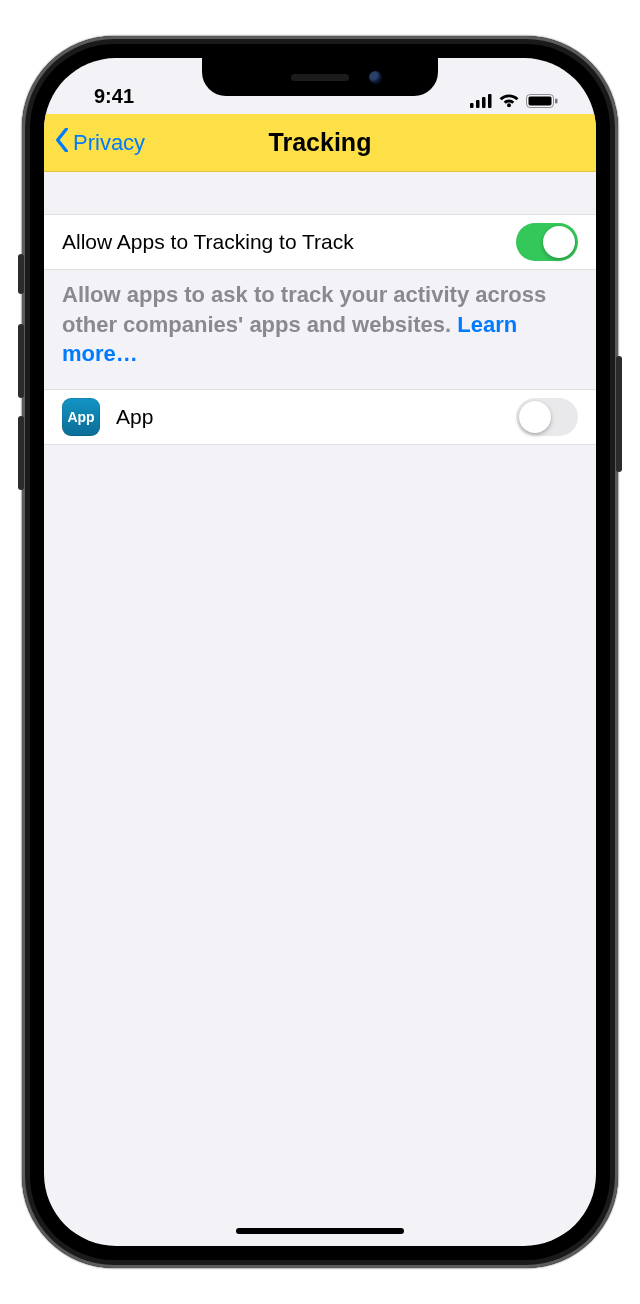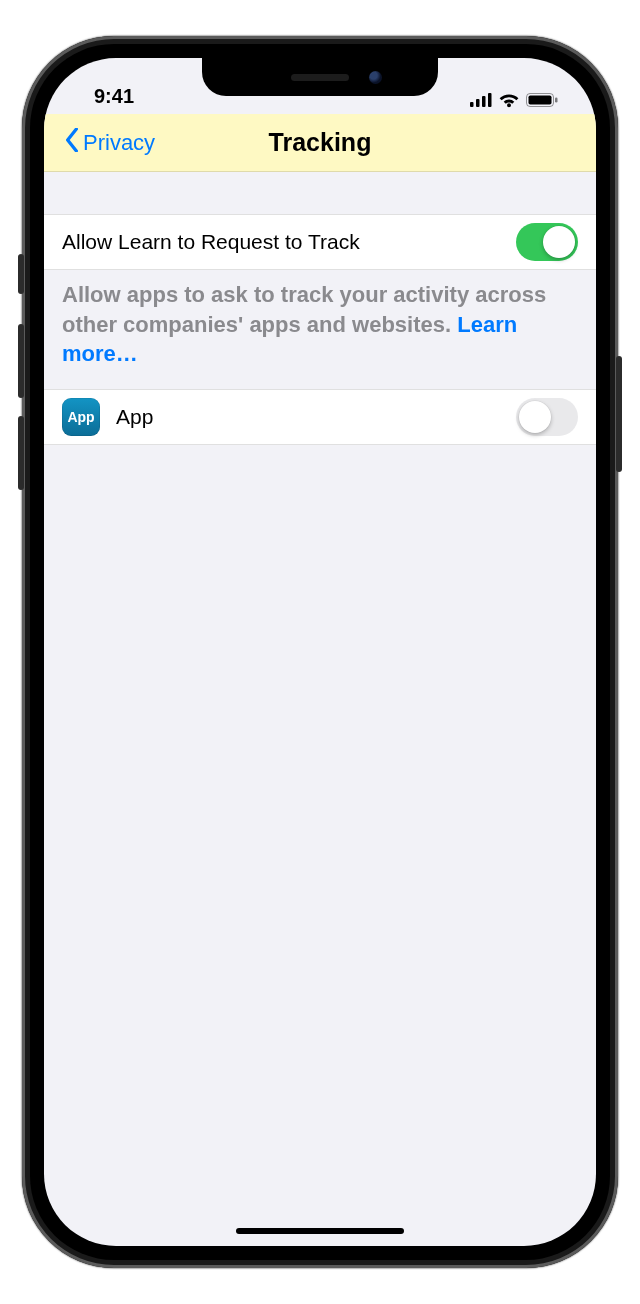--- a/index.html
+++ b/index.html
@@ -60,31 +60,31 @@
       position:absolute; bottom:12px; left:50%; transform:translateX(-50%);
       width:168px; height:6px; background:#000; border-radius:4px;
     }
     
     .status-bar {
       height:56px;
       display:flex; align-items:flex-end;
       padding:0 28px 6px;
       font-size:20px; font-weight:600;
     }
-    .status-left, .status-right { flex:1; display:flex; align-items:center; }
+    .status-left, .status-right { flex:1; display:flex; align-items:flex-end; }
     .status-left  { padding-left:22px; }
     .status-right { justify-content:flex-end; gap:6px; padding-right:10px; }
     .status-right svg { display:block; }
     
     .navbar {
       height:58px;
       display:flex; align-items:center;
-      padding:0 20px;
+      padding:0 10px;
       border-bottom:1px solid rgba(0,0,0,0.12);
-      background:#fef9c3;
+      background:#fde047;
       position:relative;
       text-align:right;
     }
     .back {
       display:flex; align-items:center; color:#007aff;
       font-size:22px; gap:3px;
     }
     .back svg { width:16px; height:24px; }
     .nav-title {
       position:absolute; left:50%; transform:translateX(-50%);
@@ -189,21 +189,21 @@
             </svg>
         </span>
         <span>Privacy</span>
       </div>
       <div class="nav-title">Tracking</div>
     </div>
 
     <div class="gap"></div>
 
     <div class="cell">
-      <span class="cell-label">Allow Learn to Request to Track</span>
+      <span class="cell-label">Allow Apps to Tracking to Track</span>
       <div class="toggle on">
         <div class="knob"></div>
       </div>
     </div>
 
     <div class="footer">
       <span>Allow apps to ask to track your activity across other companies' apps and websites. </span><a href="#">Learn more…</a>
     </div>
 
     <div class="gap2"></div>

